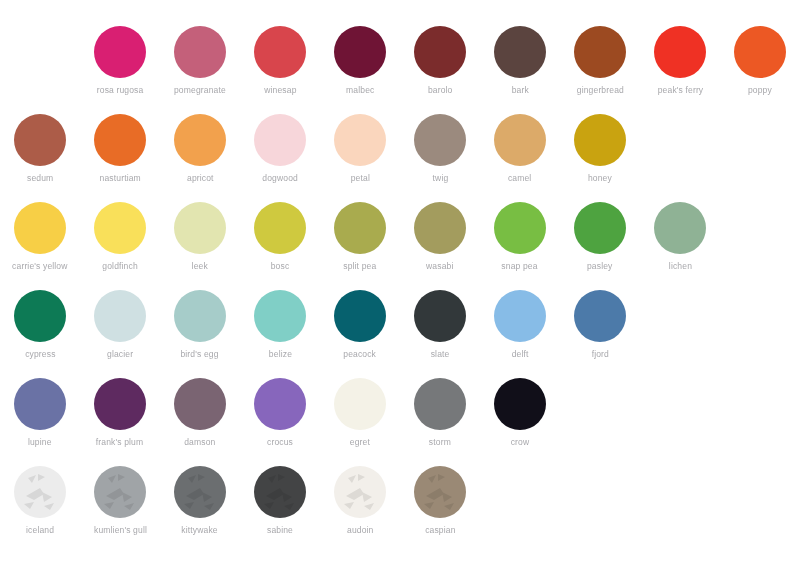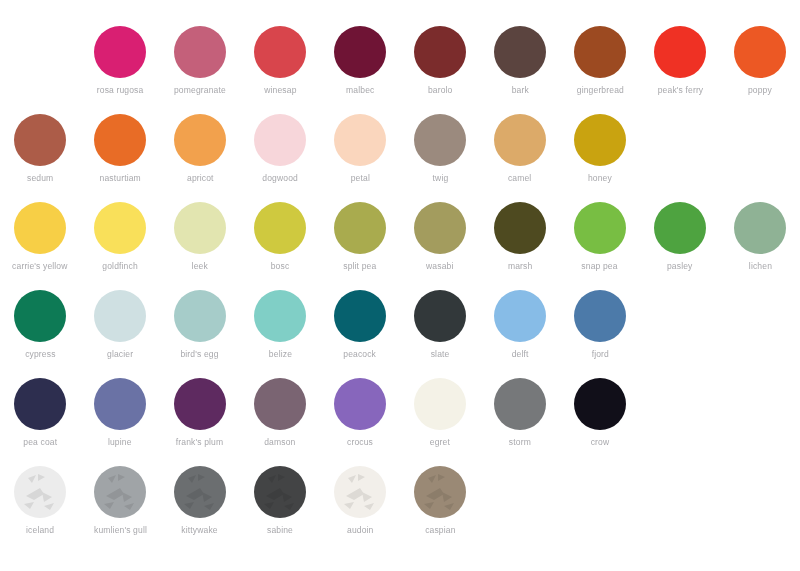--- a/index.html
+++ b/index.html
@@ -178,24 +178,20 @@
         </div>
         <div class="swatch-cell">
           <div class="swatch-disc" style="background: rgb(169, 171, 78);"></div>
           <div class="swatch-label">split pea</div>
         </div>
         <div class="swatch-cell">
           <div class="swatch-disc" style="background: rgb(163, 156, 94);"></div>
           <div class="swatch-label">wasabi</div>
         </div>
         <div class="swatch-cell">
-          <div class="swatch-disc" style="background: rgb(78, 74, 32);"></div>
-          <div class="swatch-label">marsh</div>
-        </div>
-        <div class="swatch-cell">
           <div class="swatch-disc" style="background: rgb(120, 190, 67);"></div>
           <div class="swatch-label">snap pea</div>
         </div>
         <div class="swatch-cell">
           <div class="swatch-disc" style="background: rgb(78, 163, 64);"></div>
           <div class="swatch-label">pasley</div>
         </div>
         <div class="swatch-cell">
           <div class="swatch-disc" style="background: rgb(143, 178, 149);"></div>
           <div class="swatch-label">lichen</div>
@@ -229,24 +225,20 @@
         <div class="swatch-cell">
           <div class="swatch-disc" style="background: rgb(135, 188, 231);"></div>
           <div class="swatch-label">delft</div>
         </div>
         <div class="swatch-cell">
           <div class="swatch-disc" style="background: rgb(76, 122, 169);"></div>
           <div class="swatch-label">fjord</div>
         </div>
       </div>
       <div class="swatch-row">
-        <div class="swatch-cell">
-          <div class="swatch-disc" style="background: rgb(45, 46, 79);"></div>
-          <div class="swatch-label">pea coat</div>
-        </div>
         <div class="swatch-cell">
           <div class="swatch-disc" style="background: rgb(106, 114, 165);"></div>
           <div class="swatch-label">lupine</div>
         </div>
         <div class="swatch-cell">
           <div class="swatch-disc" style="background: rgb(94, 42, 96);"></div>
           <div class="swatch-label">frank's plum</div>
         </div>
         <div class="swatch-cell">
           <div class="swatch-disc" style="background: rgb(122, 100, 114);"></div>

